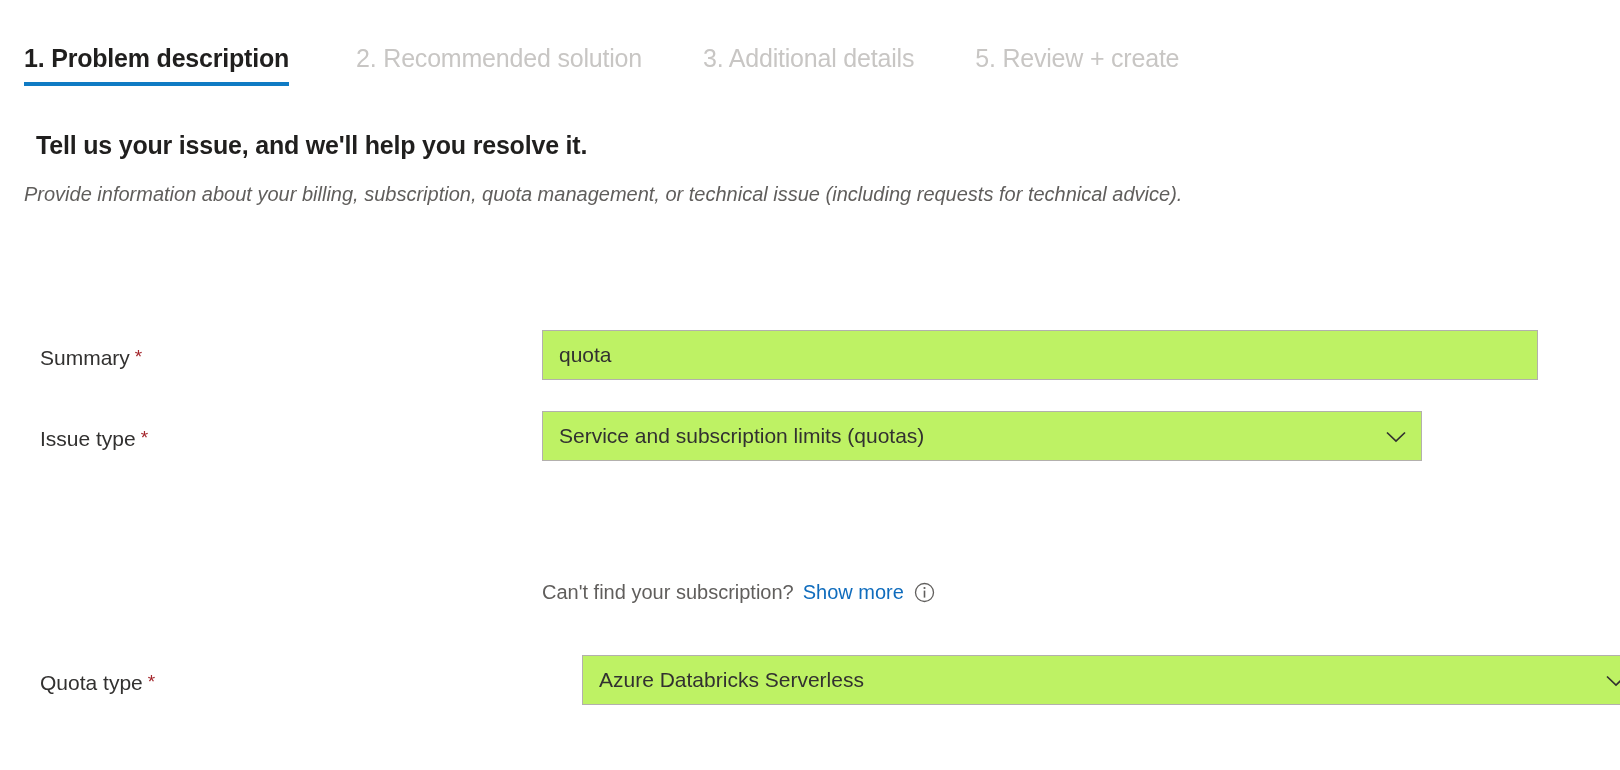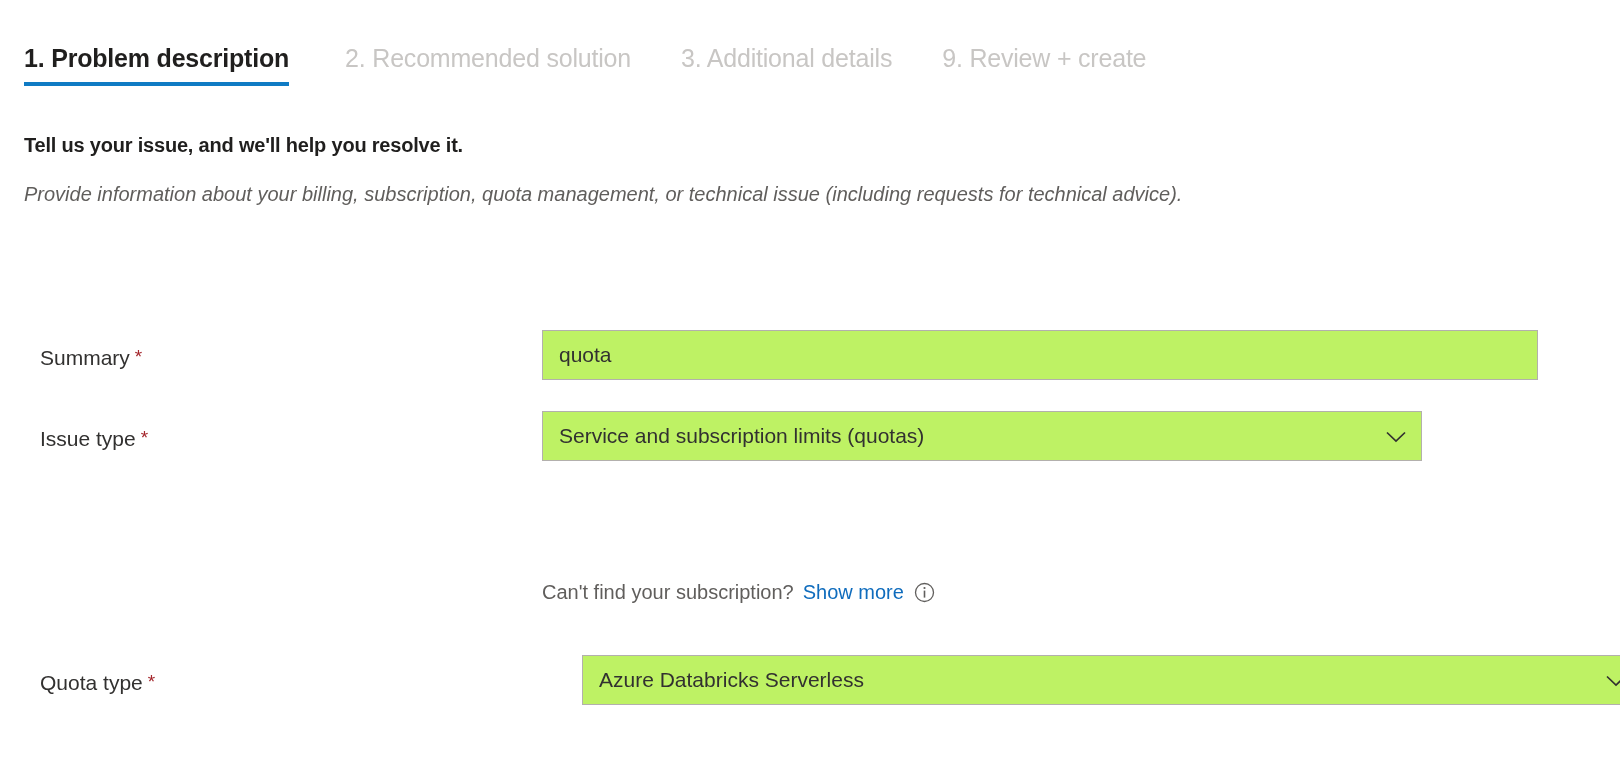--- a/index.html
+++ b/index.html
@@ -16,21 +16,21 @@
     position: relative;
   }
 
   
   .wizard-tabs {
     position: absolute;
     left: 24px;
     top: 42px;
     display: flex;
     align-items: flex-start;
-    gap: 4px;
+    gap: 15px;
   }
   .wizard-tab {
     font-size: 25px;
     line-height: 32px;
     letter-spacing: -0.2px;
     padding: 0 28px 12px 0;
     white-space: nowrap;
     color: #c8c6c4;
     cursor: pointer;
     position: relative;
@@ -53,26 +53,26 @@
   }
 
   
   .intro {
     position: absolute;
     left: 24px;
     top: 128px;
     width: 1490px;
   }
   .intro-heading {
-    font-size: 20px;
+    font-size: 25px;
     line-height: 34px;
     font-weight: bold;
     color: #201f1e;
     letter-spacing: -0.2px;
-    margin: 0 0 16px 0;
+    margin: 0 0 16px 12px;
   }
   .intro-desc {
     font-size: 20px;
     line-height: 33px;
     color: #605e5c;
     margin: 0;
     max-width: 1470px;
     font-style: italic;
   }
 
@@ -178,21 +178,21 @@
     <span>1. Problem description</span>
     <span class="tab-underline"></span>
   </div>
   <div class="wizard-tab">
     <span>2. Recommended solution</span>
   </div>
   <div class="wizard-tab">
     <span>3. Additional details</span>
   </div>
   <div class="wizard-tab">
-    <span>9. Review + create</span>
+    <span>5. Review + create</span>
   </div>
 </div>
 
 <div class="intro">
   <h1 class="intro-heading">Tell us your issue, and we'll help you resolve it.</h1>
   <p class="intro-desc">Provide information about your billing, subscription, quota management, or technical issue (including requests for technical advice).</p>
 </div>
 
 <div class="form">
 

